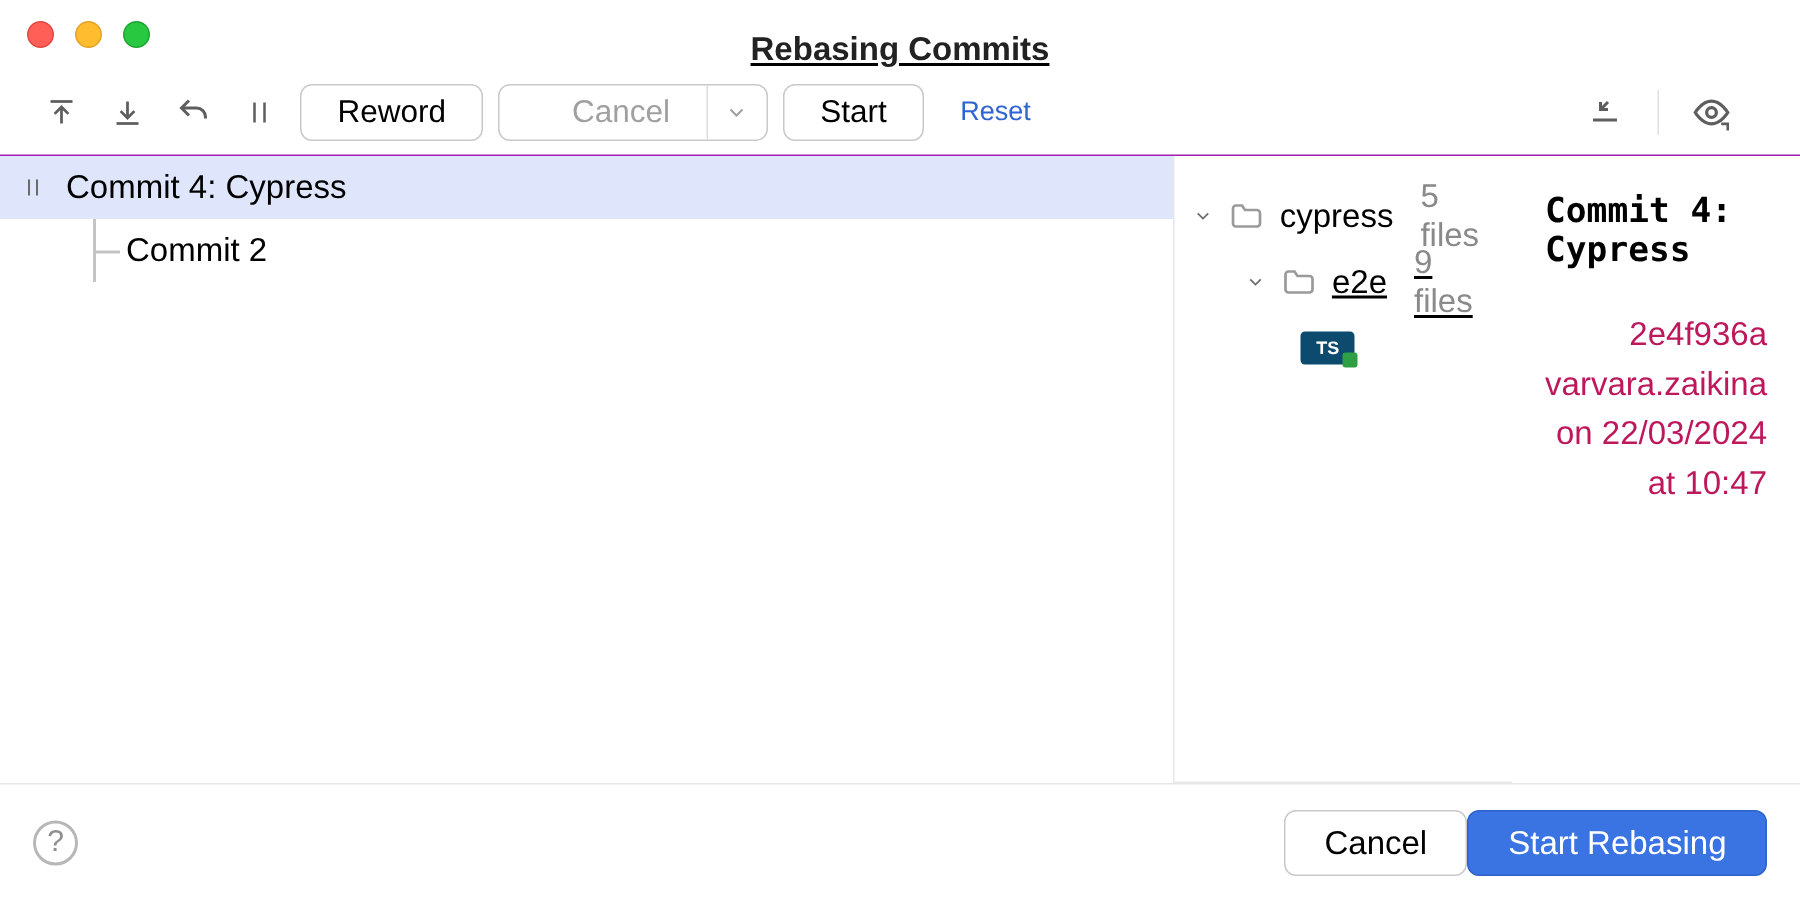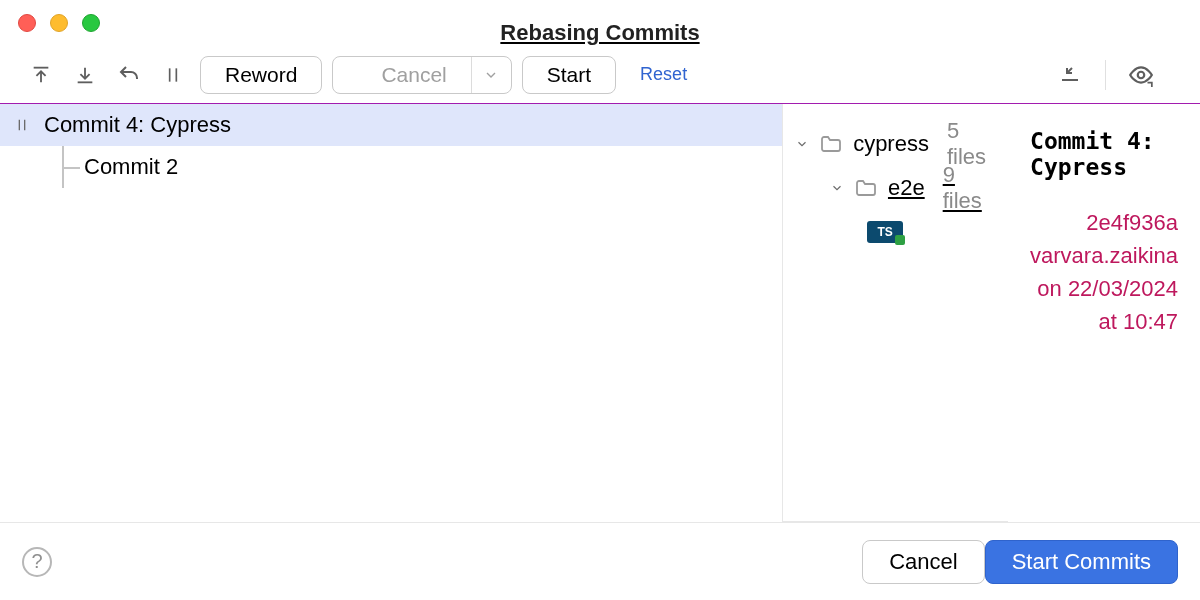--- a/index.html
+++ b/index.html
@@ -184,17 +184,17 @@
         <div class="meta">2e4f936a varvara.zaikina</div>
         <div class="meta">on 22/03/2024 at 10:47</div>
       </div>
     </div>
   </div>
 
   <div class="footer">
     <div class="help">?</div>
     <div class="footer-btns">
       <div class="fbtn cancel">Cancel</div>
-      <div class="fbtn primary">Start Commits</div>
+      <div class="fbtn primary">Start Rebasing</div>
     </div>
   </div>
 
 </div>
 
 </body></html>

